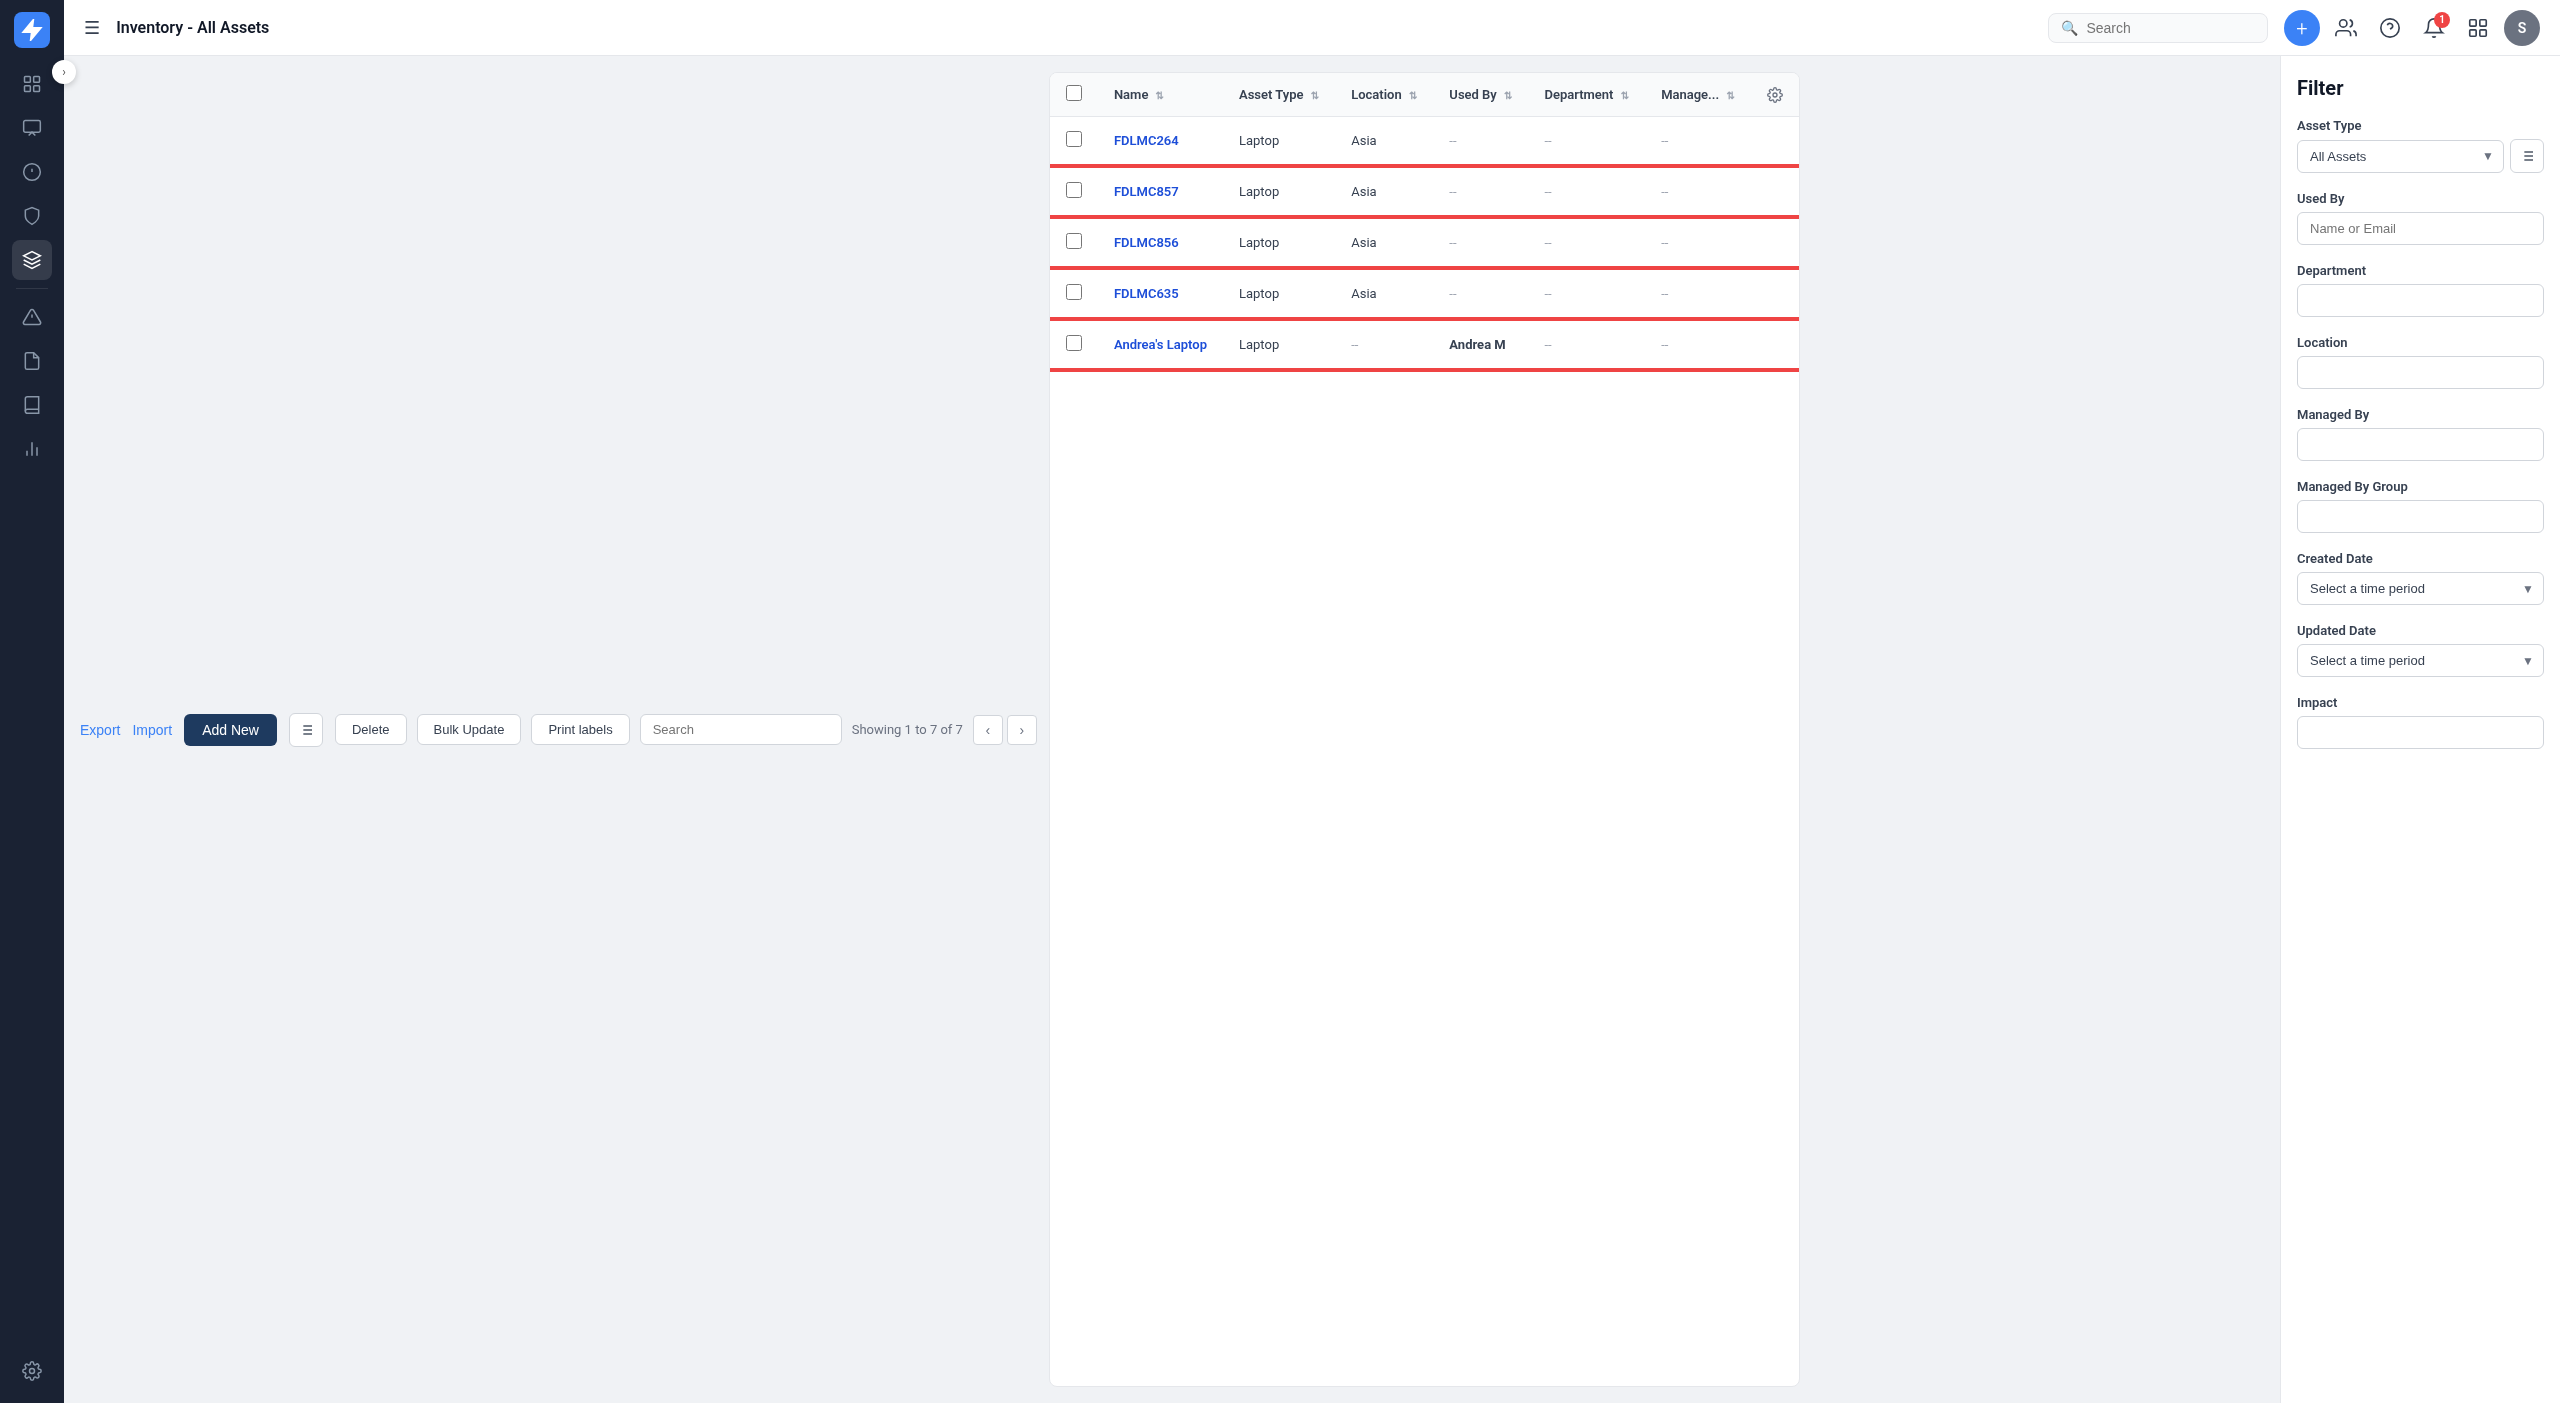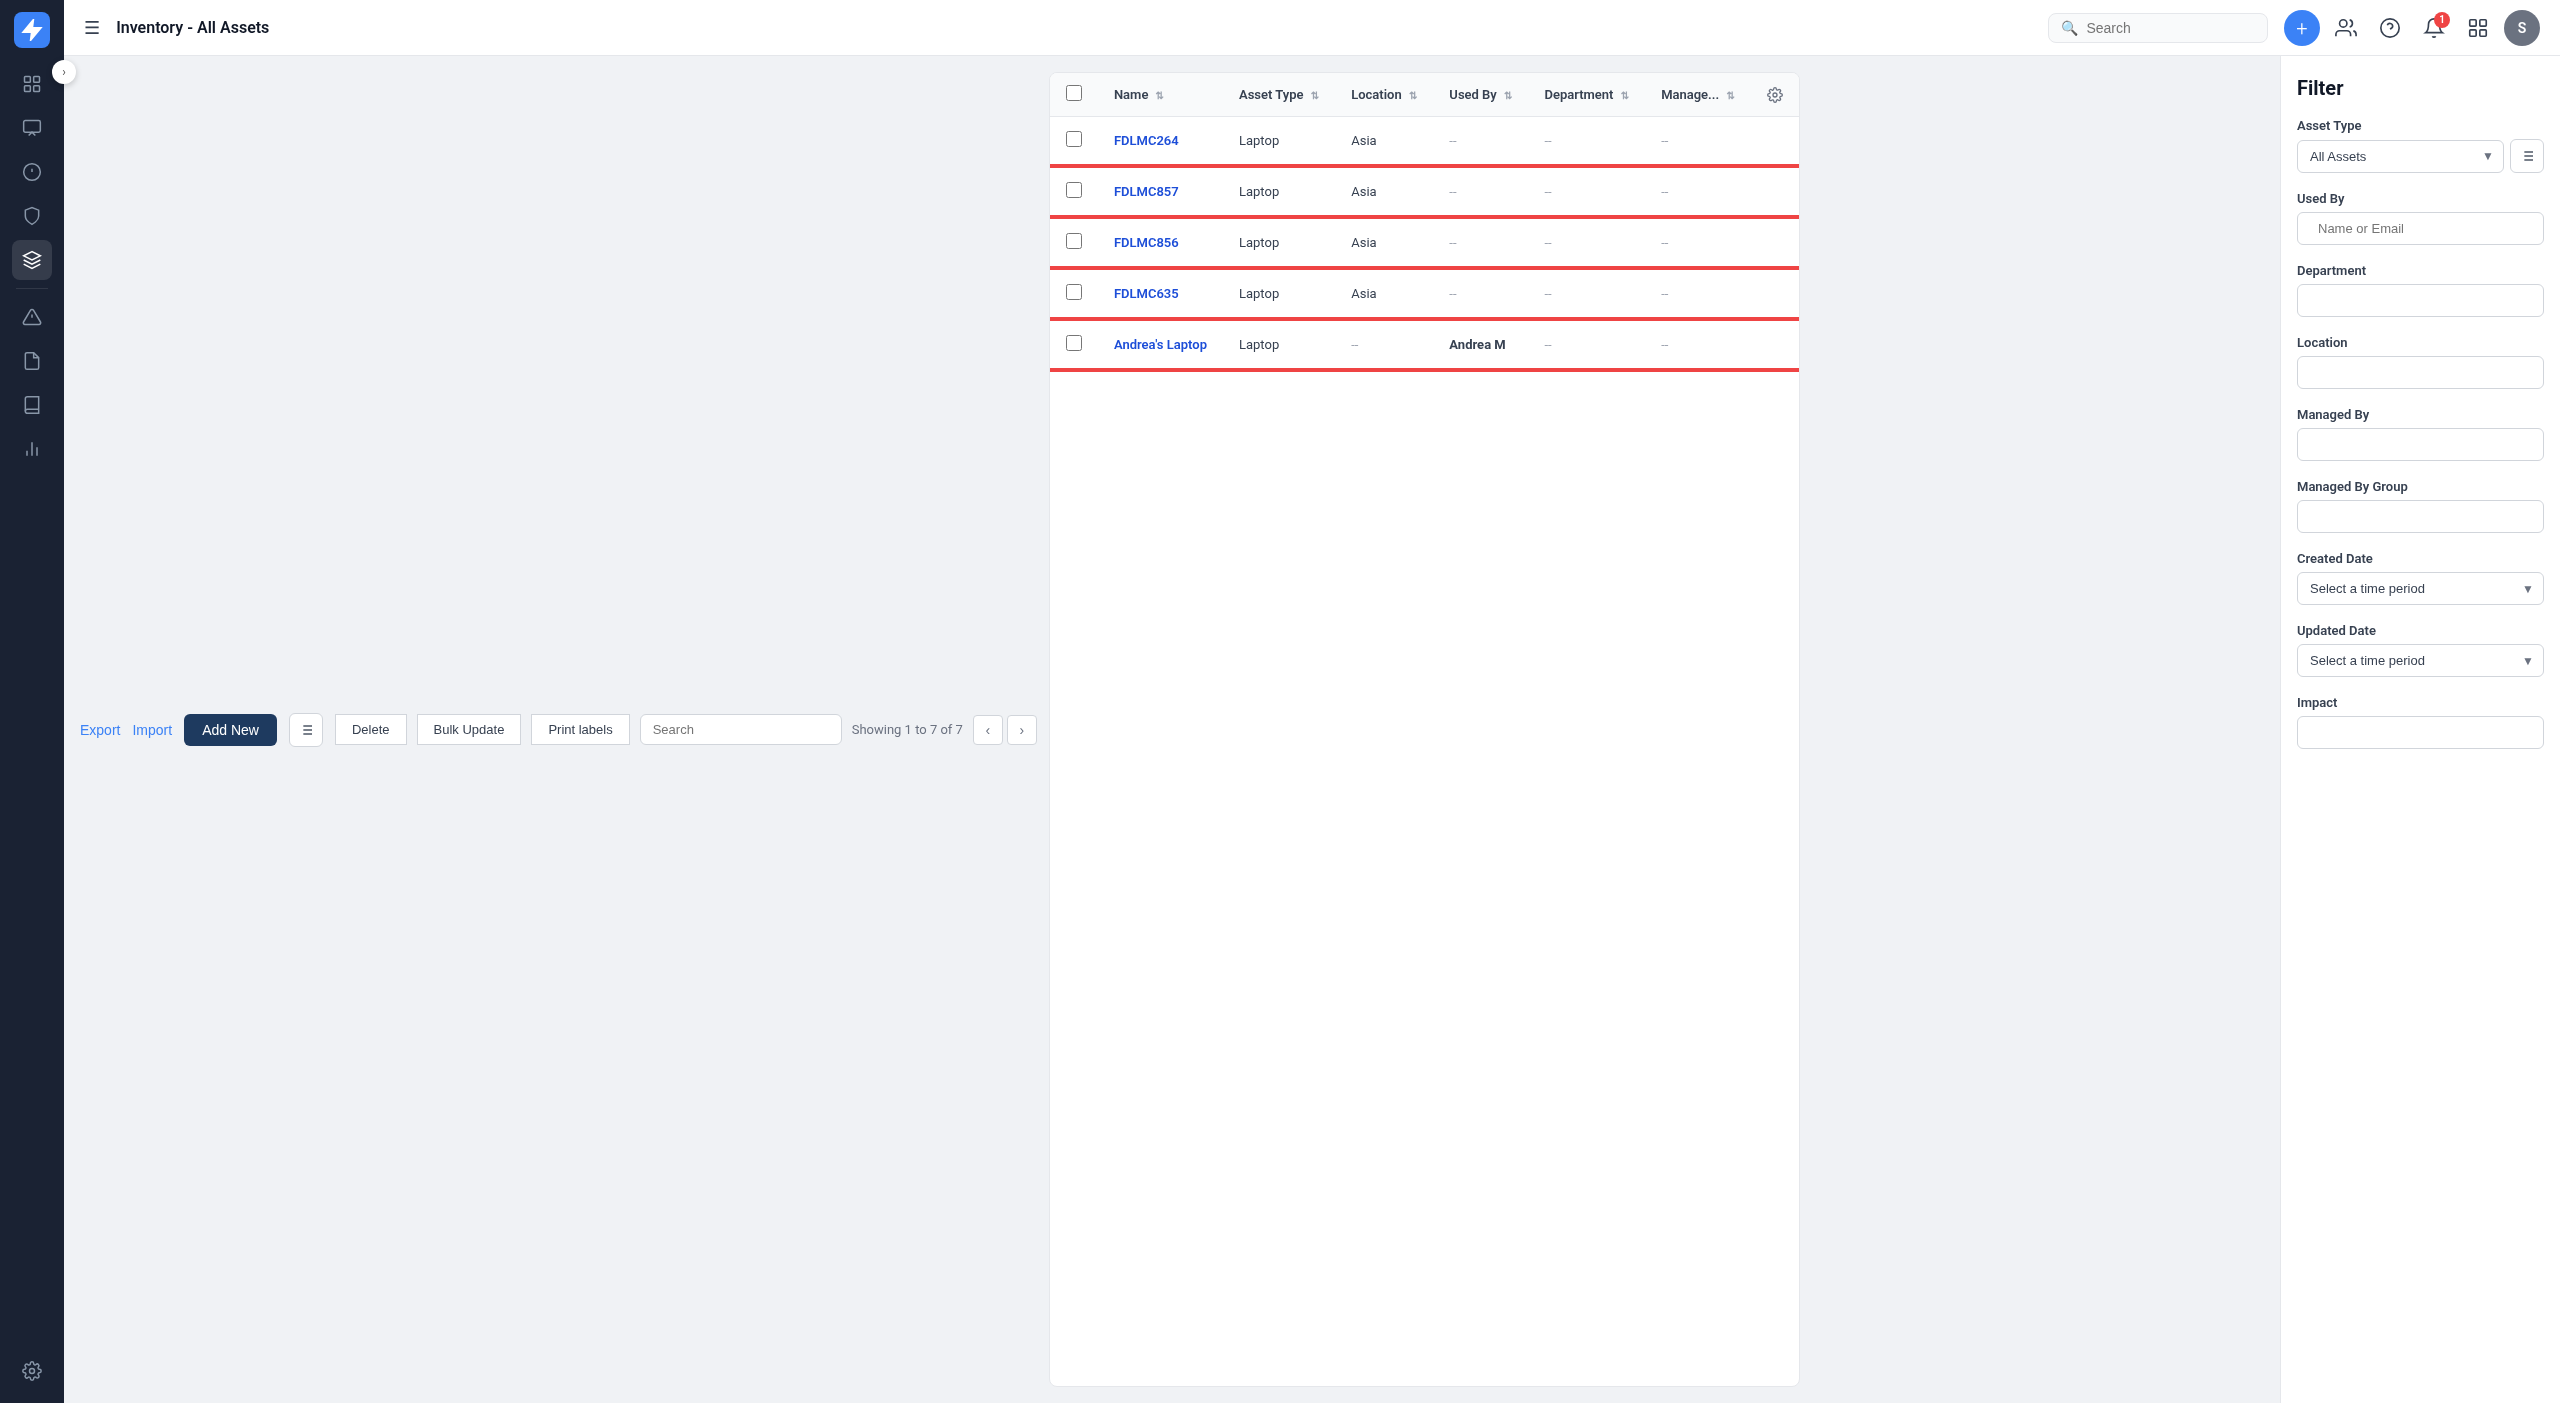--- a/index.html
+++ b/index.html
@@ -166,21 +166,21 @@
     .action-bar {
       display: flex;
       align-items: center;
       gap: 10px;
       flex-wrap: wrap;
     }
     .btn-outline {
       padding: 7px 16px;
       border: 1px solid #d1d5db;
       background: white;
-      border-radius: 0;
+      border-radius: 6px;
       font-size: 13px;
       color: #374151;
       cursor: pointer;
       white-space: nowrap;
     }
     .action-search {
       flex: 1;
       max-width: 360px;
       display: flex;
       align-items: center;
@@ -332,21 +332,21 @@
       flex-direction: column;
       gap: 6px;
     }
     .filter-label {
       font-size: 13px;
       font-weight: 600;
       color: #374151;
     }
     .filter-input {
       width: 100%;
-      padding: 8px 20px;
+      padding: 8px 12px;
       border: 1px solid #d1d5db;
       border-radius: 6px;
       font-size: 13px;
       color: #374151;
       outline: none;
       background: white;
     }
     .filter-select-wrapper {
       position: relative;
     }

